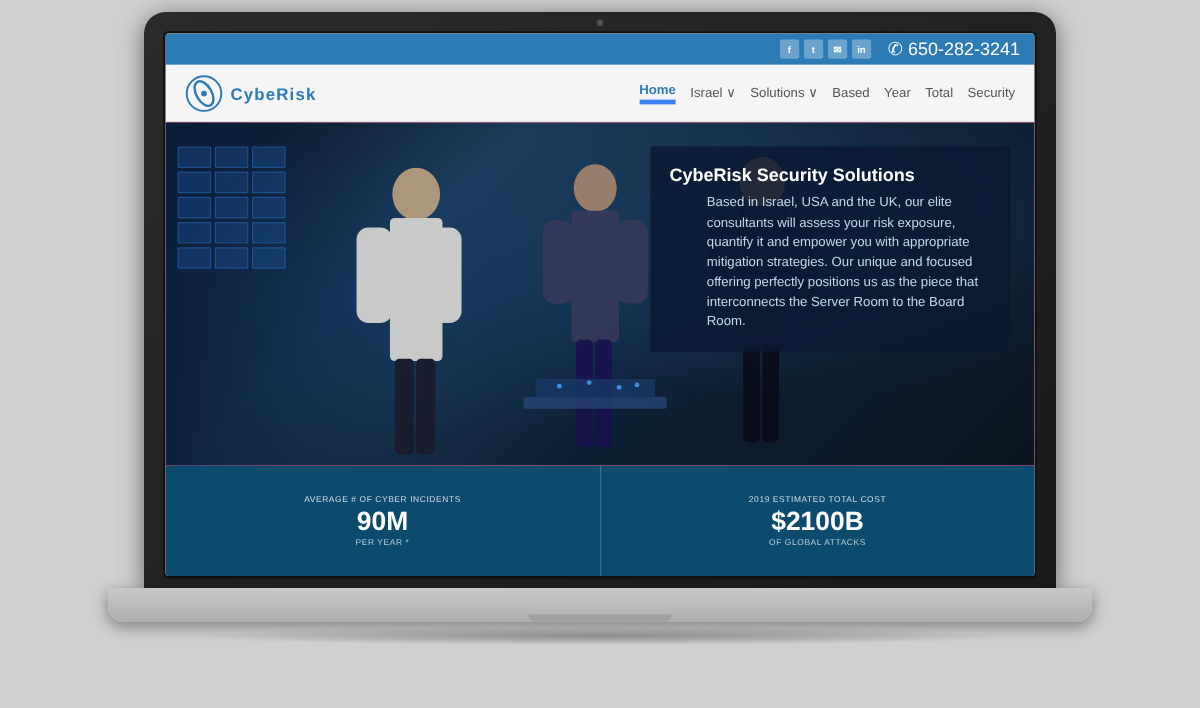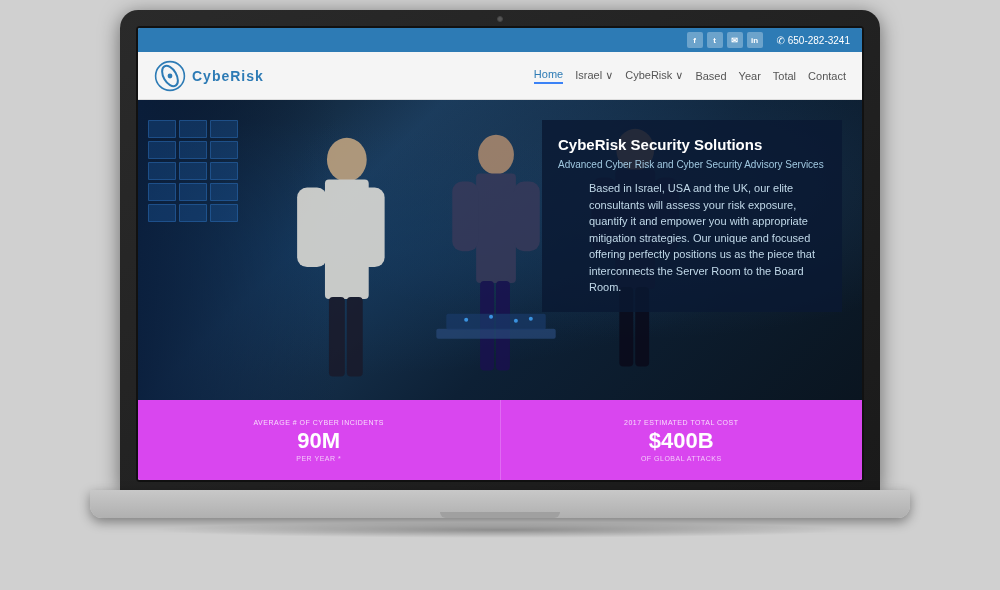--- a/index.html
+++ b/index.html
@@ -115,21 +115,21 @@
       display: flex;
       align-items: center;
       justify-content: center;
       color: white;
       font-size: 8px;
       font-weight: bold;
     }
 
     .phone-number {
       color: white;
-      font-size: 10px;
+      font-size: 15px;
       margin-left: 6px;
     }
 
     
     .navbar {
       background: #f5f5f5;
       display: flex;
       align-items: center;
       padding: 0 16px;
       height: 48px;
@@ -163,22 +163,23 @@
 
     .nav-link {
       font-size: 11px;
       color: #555;
       text-decoration: none;
       cursor: pointer;
     }
 
     .nav-link.active {
       color: #2d7bb5;
-      border-bottom: 2px solid #3b82f6;
+      border-bottom: 4px solid #3b82f6;
       padding-bottom: 2px;
+      font-weight: bold;
     }
 
     
     .hero {
       flex: 1;
       position: relative;
       overflow: hidden;
       background: #be185d;
     }
 
@@ -253,23 +254,23 @@
 
     .hero-body {
       font-size: 11px;
       color: #c0d8e8;
       line-height: 1.5;
       margin-left: 31px;
     }
 
     
     .stats-bar {
-      background: #d946ef;
-      display: flex;
-      height: 80px;
+      background: #0c4a6e;
+      display: flex;
+      height: 92px;
     }
 
     .stat-item {
       flex: 1;
       display: flex;
       flex-direction: column;
       justify-content: center;
       align-items: center;
       border-right: 1px solid rgba(255,255,255,0.2);
       padding: 8px;
@@ -334,25 +335,25 @@
             <svg class="logo-icon" viewBox="0 0 40 40">
               <ellipse cx="20" cy="20" rx="18" ry="18" fill="none" stroke="#2d7bb5" stroke-width="2"></ellipse>
               <ellipse cx="20" cy="20" rx="8" ry="14" fill="none" stroke="#2d7bb5" stroke-width="2.5" transform="rotate(-30 20 20)"></ellipse>
               <circle cx="20" cy="20" r="3" fill="#2d7bb5"></circle>
             </svg>
             <span class="logo-text">CybeRisk</span>
           </div>
           <nav class="nav-links">
             <a class="nav-link active">Home</a>
             <a class="nav-link">Israel ∨</a>
-            <a class="nav-link">CybeRisk ∨</a>
+            <a class="nav-link">Solutions ∨</a>
             <a class="nav-link">Based</a>
             <a class="nav-link">Year</a>
             <a class="nav-link">Total</a>
-            <a class="nav-link">Contact</a>
+            <a class="nav-link">Security</a>
           </nav>
         </div>
 
         <div class="hero">
           <div class="hero-bg"></div>
           <div class="hero-bg-overlay"></div>
 
           <div class="screen-elements">
             <div class="screen-grid">
               <div class="screen-cell"></div>
@@ -406,34 +407,33 @@
             <rect x="310" y="215" width="100" height="16" rx="2" fill="#1a3a6a" opacity="0.7"></rect>
 
             <circle cx="330" cy="221" r="2" fill="#4af" opacity="0.8"></circle>
             <circle cx="355" cy="218" r="2" fill="#4af" opacity="0.8"></circle>
             <circle cx="380" cy="222" r="2" fill="#4af" opacity="0.8"></circle>
             <circle cx="395" cy="220" r="2" fill="#4af" opacity="0.8"></circle>
           </svg>
 
           <div class="hero-content">
             <div class="hero-title">CybeRisk Security Solutions</div>
-            <div class="hero-subtitle">Advanced Cyber Risk and Cyber Security Advisory Services</div>
             <div class="hero-body">Based in Israel, USA and the UK, our elite consultants will assess your risk exposure, quantify it and empower you with appropriate mitigation strategies. Our unique and focused offering perfectly positions us as the piece that interconnects the Server Room to the Board Room.</div>
           </div>
         </div>
 
         <div class="stats-bar">
           <div class="stat-item">
             <div class="stat-label">Average # of Cyber Incidents</div>
             <div class="stat-value">90M</div>
             <div class="stat-sublabel">Per Year *</div>
           </div>
           <div class="stat-item">
-            <div class="stat-label">2017 Estimated Total Cost</div>
-            <div class="stat-value">$400B</div>
+            <div class="stat-label">2019 Estimated Total Cost</div>
+            <div class="stat-value">$2100B</div>
             <div class="stat-sublabel">of Global Attacks</div>
           </div>
         </div>
 
       </div>
     </div>
   </div>
   <div class="laptop-base"></div>
   <div class="laptop-shadow"></div>
 </div>

